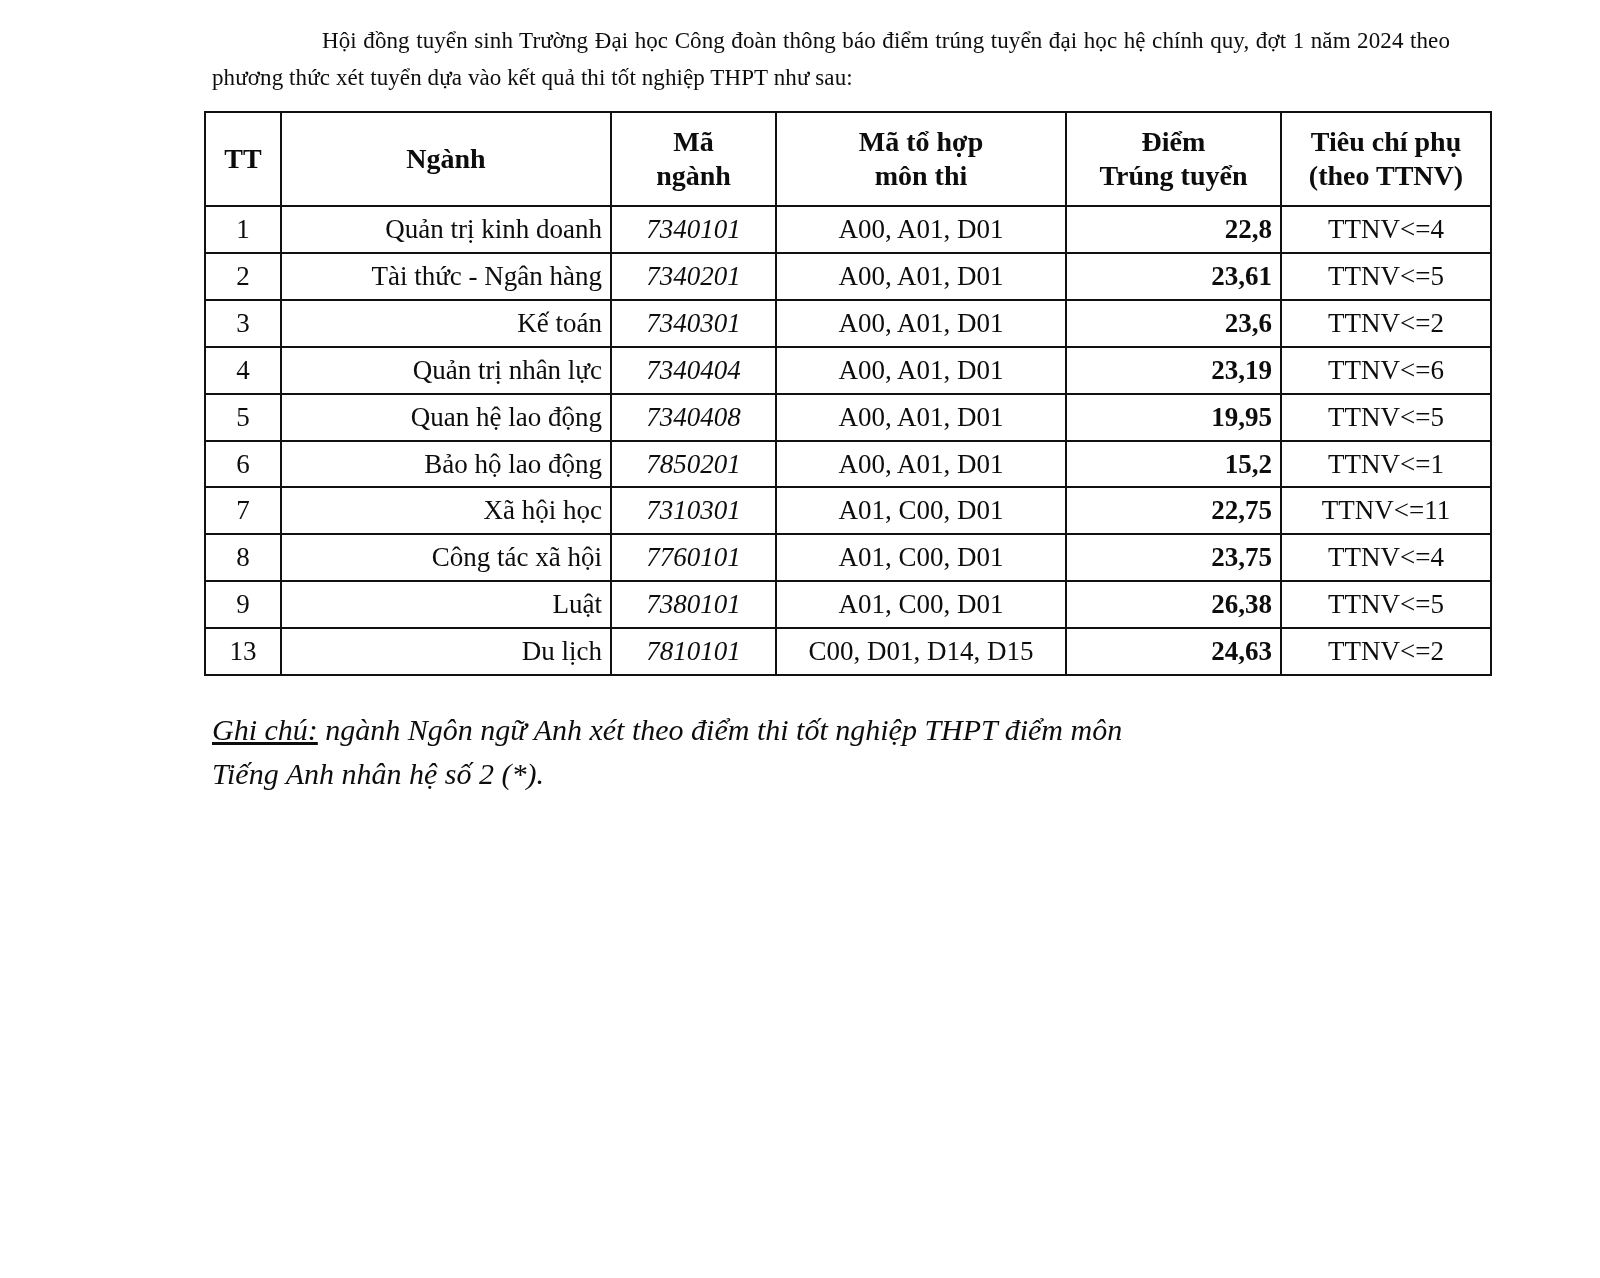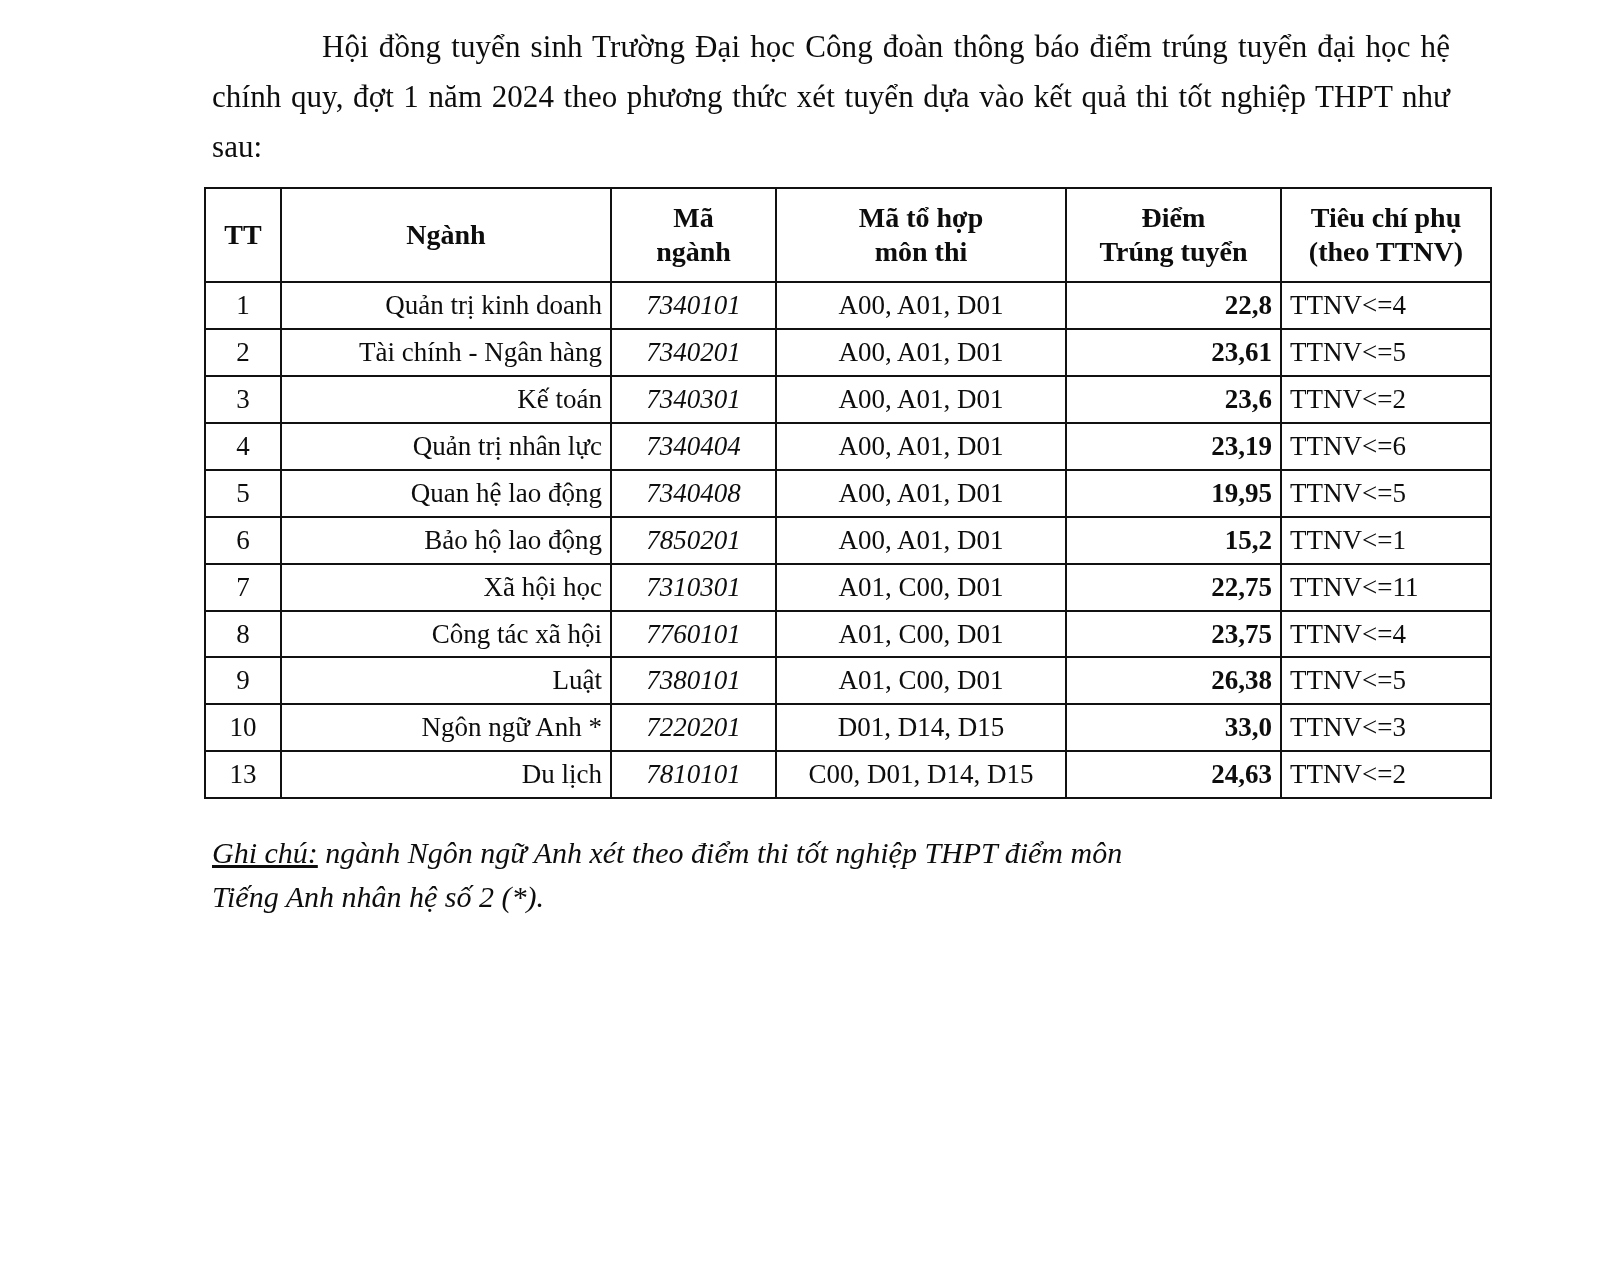--- a/index.html
+++ b/index.html
@@ -15,21 +15,21 @@
     overflow: hidden;
   }
   .page {
     position: relative;
     width: 1600px;
     height: 1278px;
     box-sizing: border-box;
     padding: 22px 150px 0 212px;
   }
   .intro {
-    font-size: 31px;
+    font-size: 23px;
     line-height: 1.62;
     text-align: justify;
     text-indent: 110px;
     margin: 0 0 14px 0;
     letter-spacing: 0.1px;
   }
   table.score-table {
     border-collapse: collapse;
     width: 1250px;
     margin-left: -8px;
@@ -54,21 +54,21 @@
   col.c-ma      { width: 165px; }
   col.c-tohop   { width: 290px; }
   col.c-diem    { width: 215px; }
   col.c-tieuchi { width: 210px; }
 
   td.tt      { text-align: center; }
   td.nganh   { text-align: right; padding-left: 16px; }
   td.ma      { text-align: center; font-style: italic; }
   td.tohop   { text-align: center; margin-left: 13px; }
   td.diem    { text-align: right; font-weight: bold; }
-  td.tieuchi { text-align: left; }
+  td.tieuchi { text-align: center; }
 
   .note {
     margin-top: 32px;
     font-size: 30px;
     font-style: italic;
     line-height: 1.45;
     text-align: justify;
   }
   .note .lbl {
     text-decoration: underline;
@@ -118,21 +118,21 @@
       <tr>
         <td class="tt">1</td>
         <td class="nganh">Quản trị kinh doanh</td>
         <td class="ma">7340101</td>
         <td class="tohop">A00, A01, D01</td>
         <td class="diem">22,8</td>
         <td class="tieuchi">TTNV&lt;=4</td>
       </tr>
       <tr>
         <td class="tt">2</td>
-        <td class="nganh">Tài chính - Ngân hàng</td>
+        <td class="nganh">Tài thức - Ngân hàng</td>
         <td class="ma">7340201</td>
         <td class="tohop">A00, A01, D01</td>
         <td class="diem">23,61</td>
         <td class="tieuchi">TTNV&lt;=5</td>
       </tr>
       <tr>
         <td class="tt">3</td>
         <td class="nganh">Kế toán</td>
         <td class="ma">7340301</td>
         <td class="tohop">A00, A01, D01</td>
@@ -181,28 +181,20 @@
       </tr>
       <tr>
         <td class="tt">9</td>
         <td class="nganh">Luật</td>
         <td class="ma">7380101</td>
         <td class="tohop">A01, C00, D01</td>
         <td class="diem">26,38</td>
         <td class="tieuchi">TTNV&lt;=5</td>
       </tr>
       <tr>
-        <td class="tt">10</td>
-        <td class="nganh">Ngôn ngữ Anh *</td>
-        <td class="ma">7220201</td>
-        <td class="tohop">D01, D14, D15</td>
-        <td class="diem">33,0</td>
-        <td class="tieuchi">TTNV&lt;=3</td>
-      </tr>
-      <tr>
         <td class="tt">13</td>
         <td class="nganh">Du lịch</td>
         <td class="ma">7810101</td>
         <td class="tohop">C00, D01, D14, D15</td>
         <td class="diem">24,63</td>
         <td class="tieuchi">TTNV&lt;=2</td>
       </tr>
     </tbody>
   </table>
 

